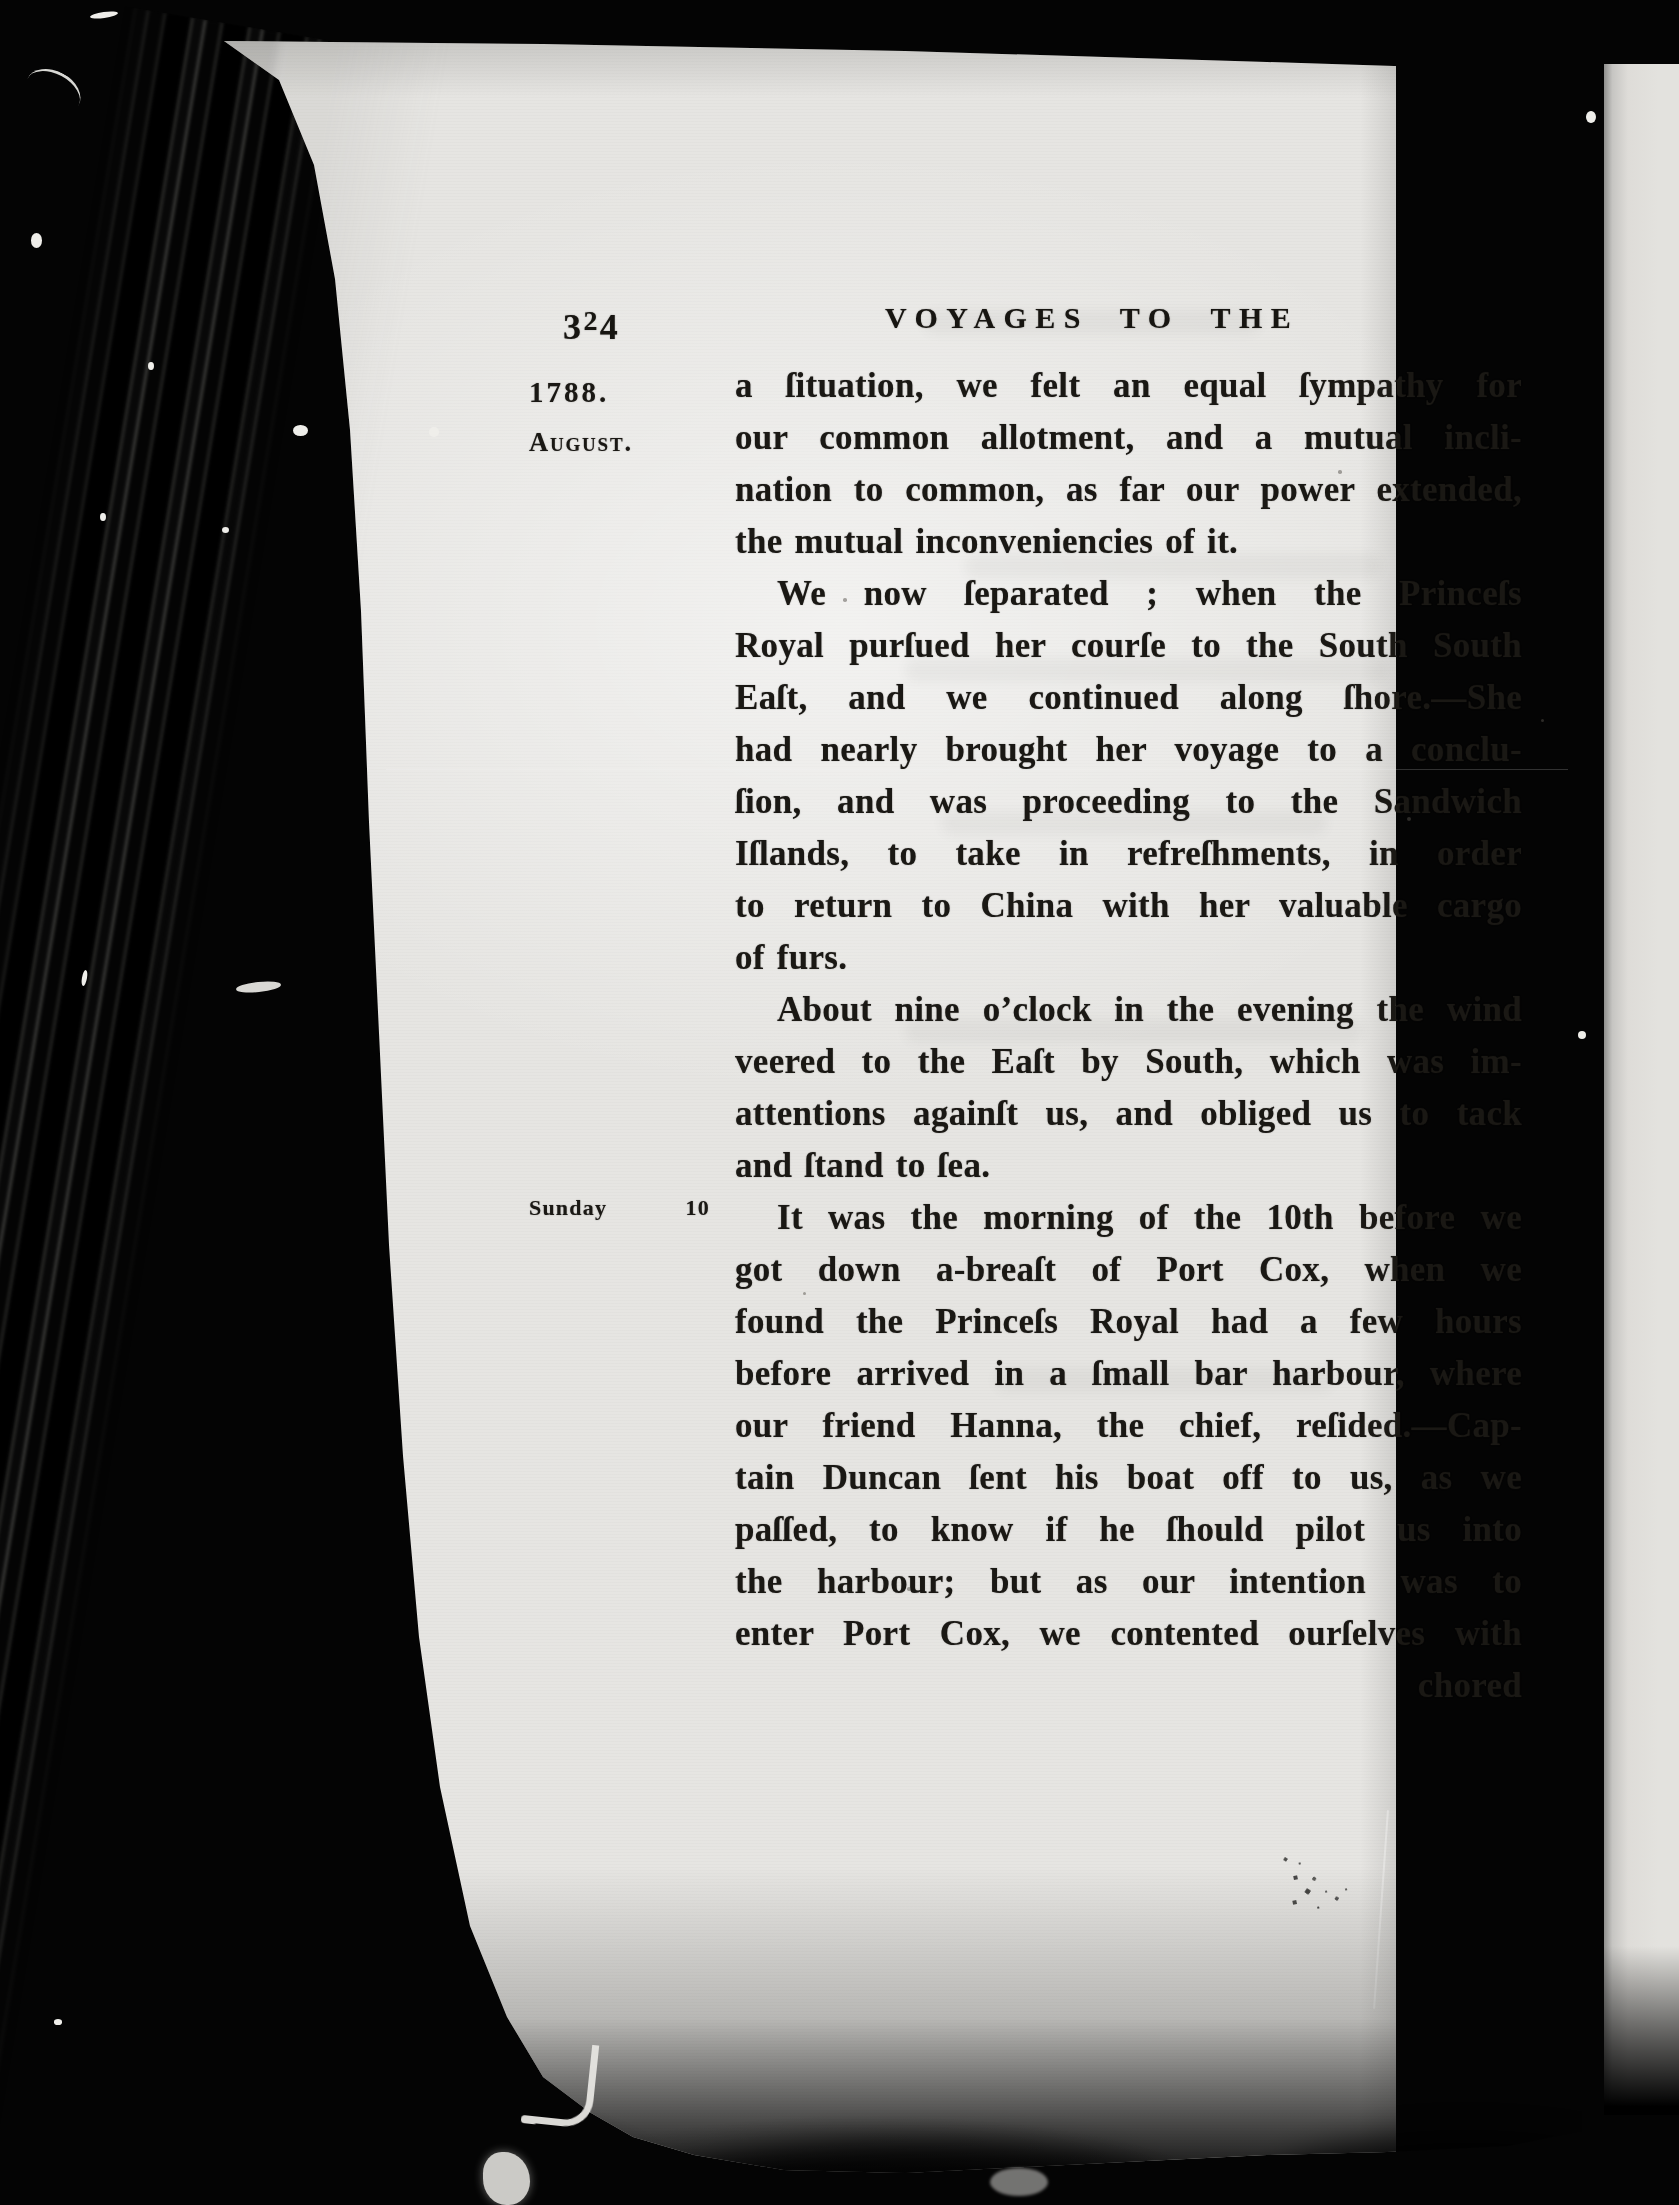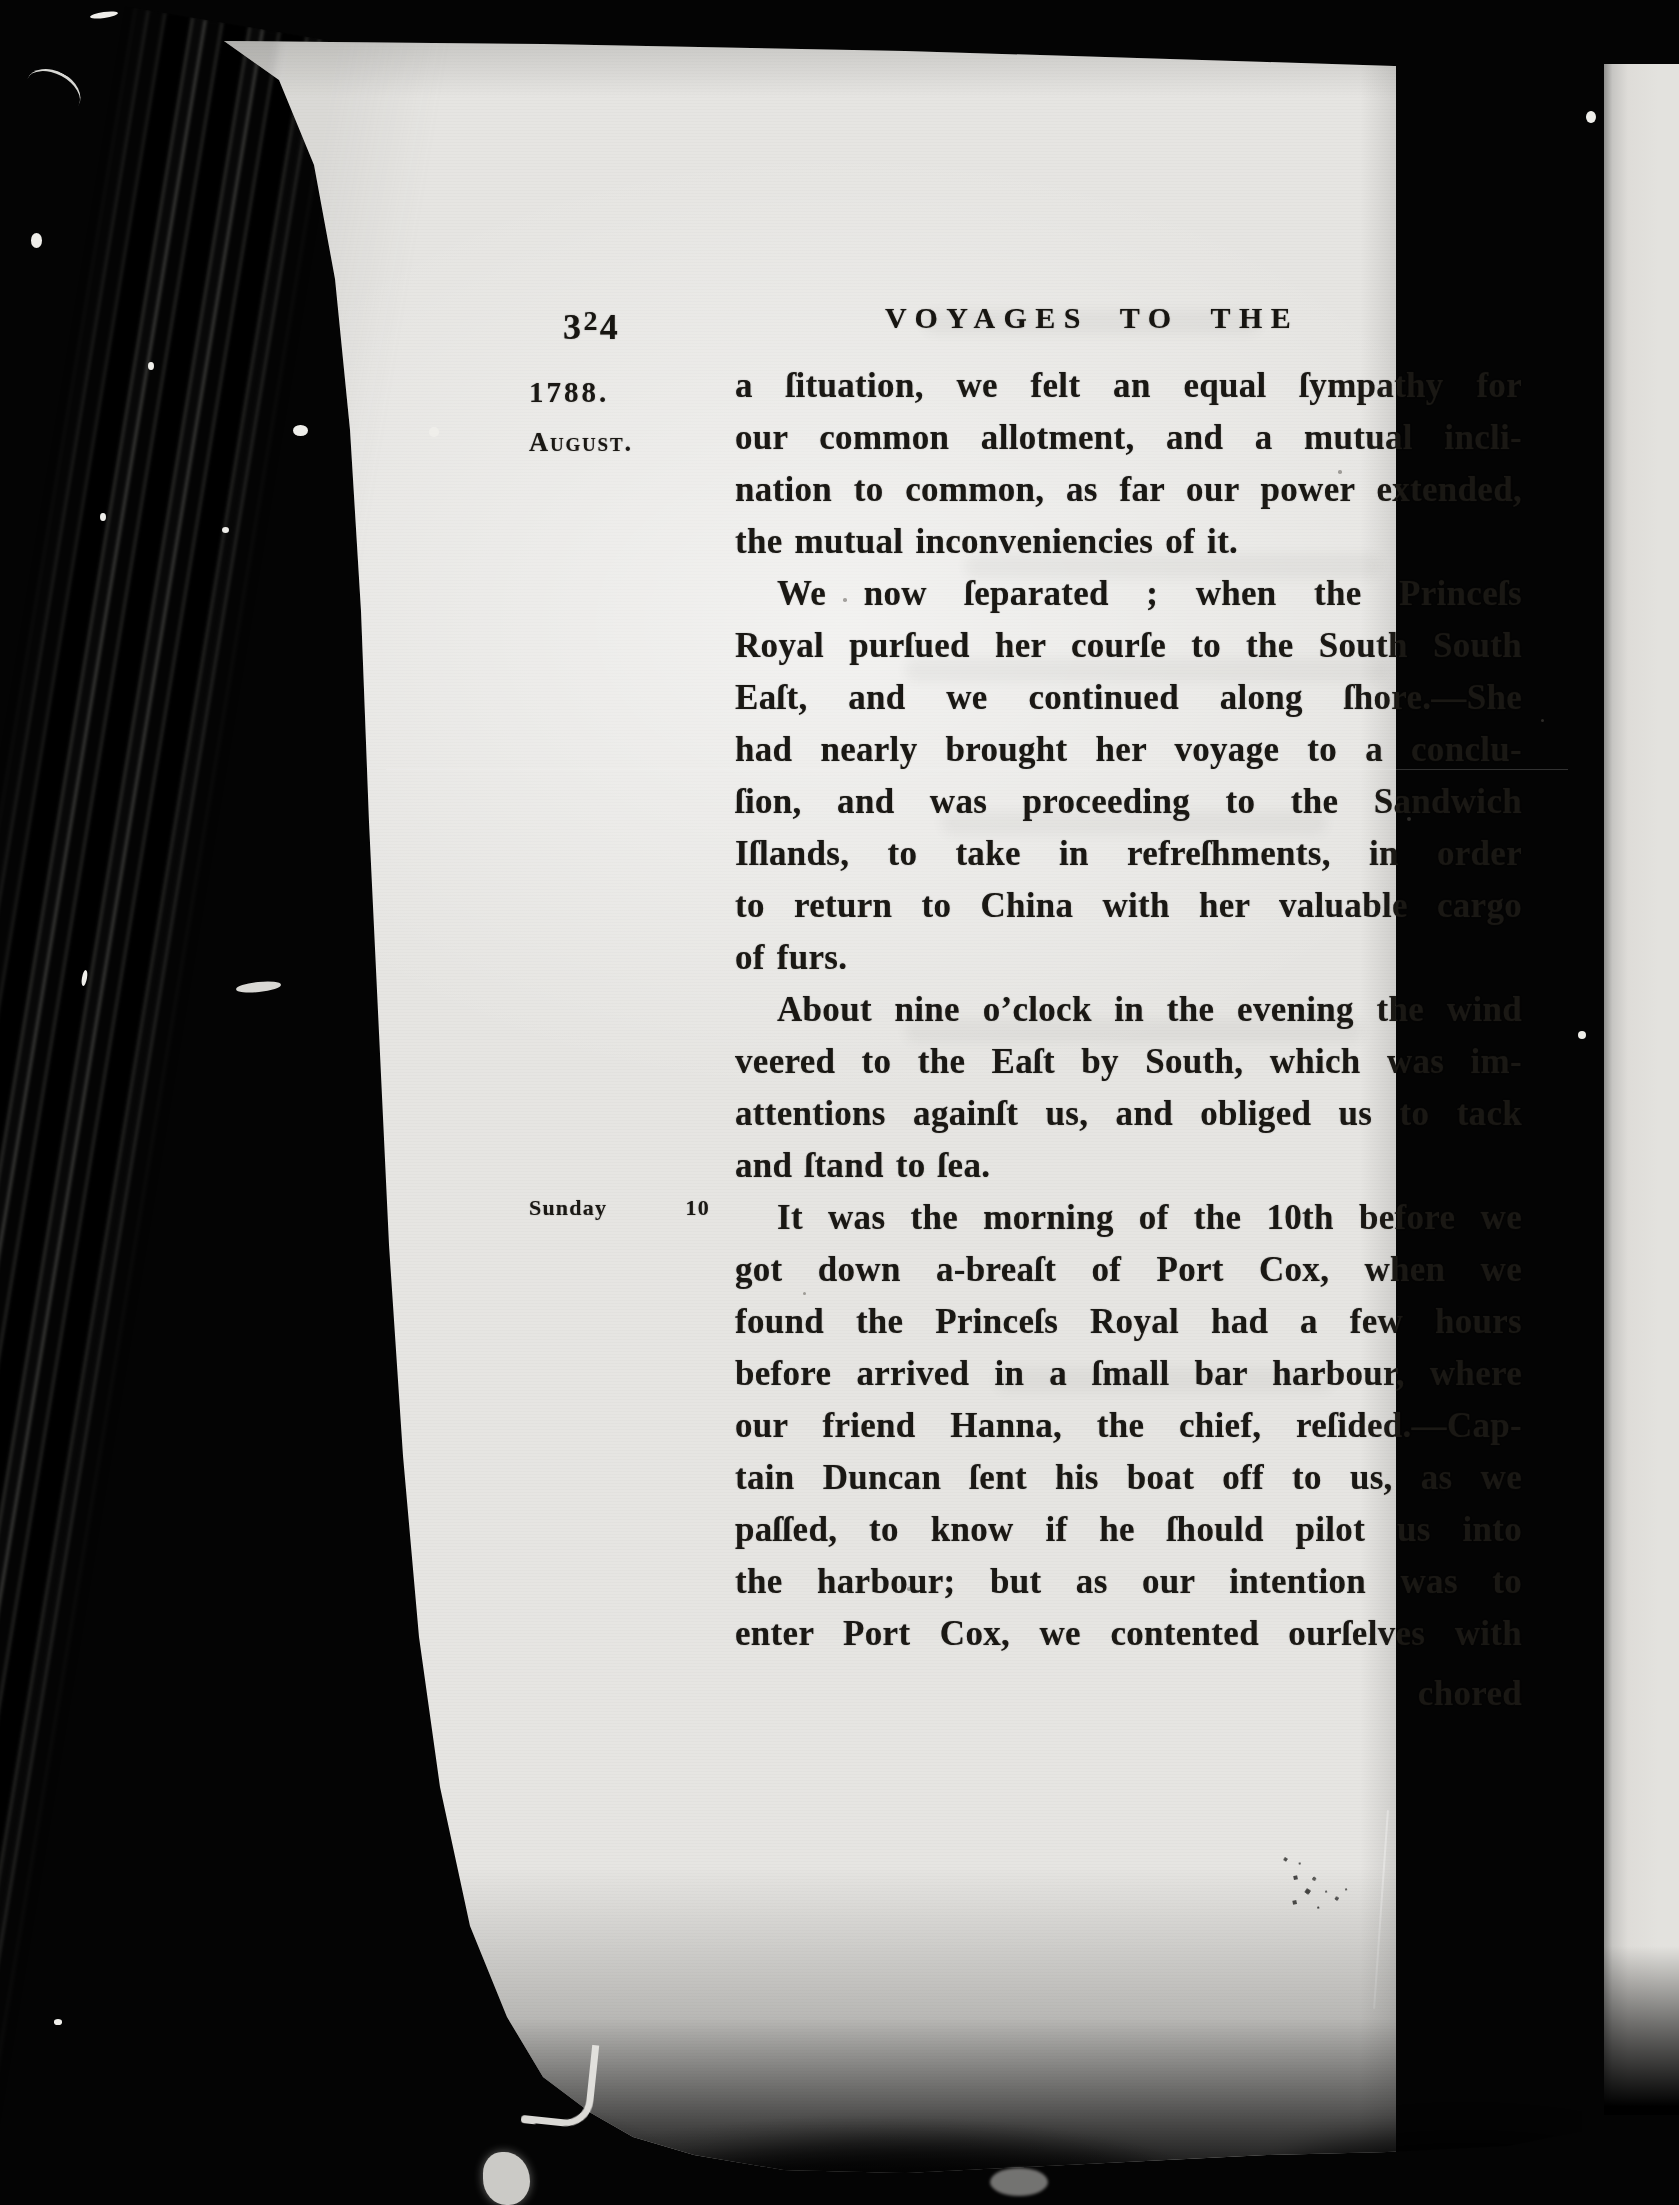--- a/index.html
+++ b/index.html
@@ -51,21 +51,21 @@
   .page-number{position:absolute;left:563px;top:297px;font-size:36px;font-weight:700;
     letter-spacing:2.4px;color:#171511;text-shadow:0 0 1.2px rgba(23,21,17,.5);}
   .pn-mid{font-size:28px;vertical-align:9px;}
 
   
   #text-block{position:absolute;left:735px;top:352px;width:787px;}
   .line{position:relative;height:52px;line-height:52px;font-size:35px;font-weight:700;
     color:#1a1814;letter-spacing:0.3px;word-spacing:3px;text-shadow:0 0 1.2px rgba(26,23,19,.45);}
   .line.jt{text-align:justify;text-align-last:justify;}
   .line.indent{padding-left:42px;}
-  .line.right{text-align:left;text-align-last:right;margin-top:8px;}
+  .line.right{text-align:left;text-align-last:right;}
   .margin-note{position:absolute;right:calc(100% + 25px);top:0;width:181px;text-align:right;
     white-space:nowrap;letter-spacing:1.8px;}
   .margin-note-year{font-size:29px;top:6px;letter-spacing:3px;}
   .margin-note-month{font-variant:small-caps;font-size:26.5px;top:3.6px;}
   .margin-note-day{font-size:22px;top:-9.7px;letter-spacing:1.2px;font-family:Liberation Serif, serif;}
 
   
   .bleed{position:absolute;background:#4a4a46;opacity:.05;filter:blur(5.4px);border-radius:13.3px;height:24px;}
   .b1{left:923px;top:302px;width:338px;} .b2{left:965px;top:546px;width:416px;}
   .b3{left:905px;top:650px;width:483px;} .b4{left:941px;top:803px;width:386px;}

